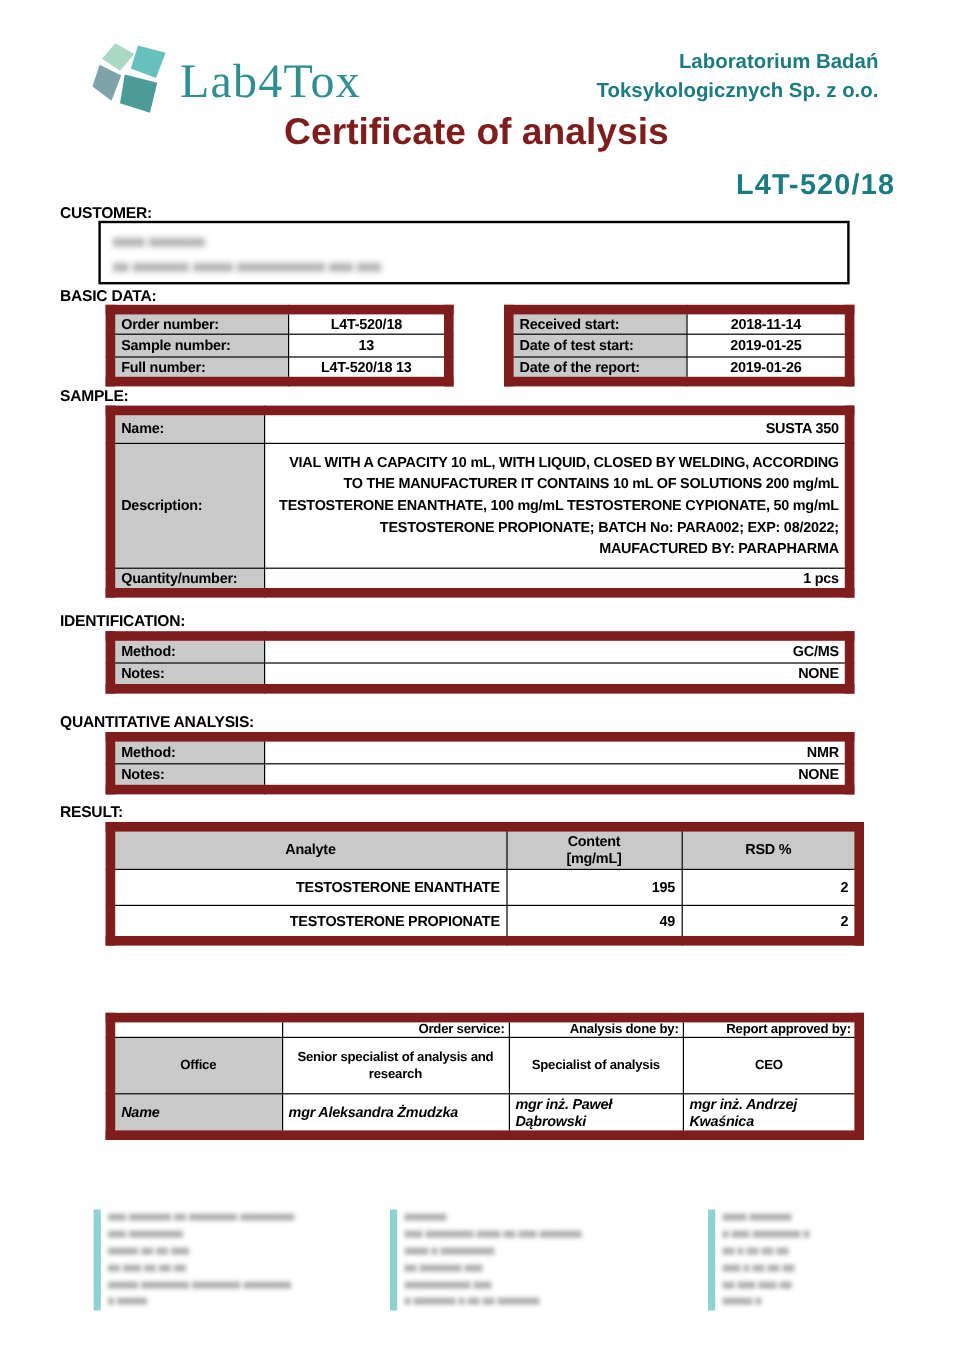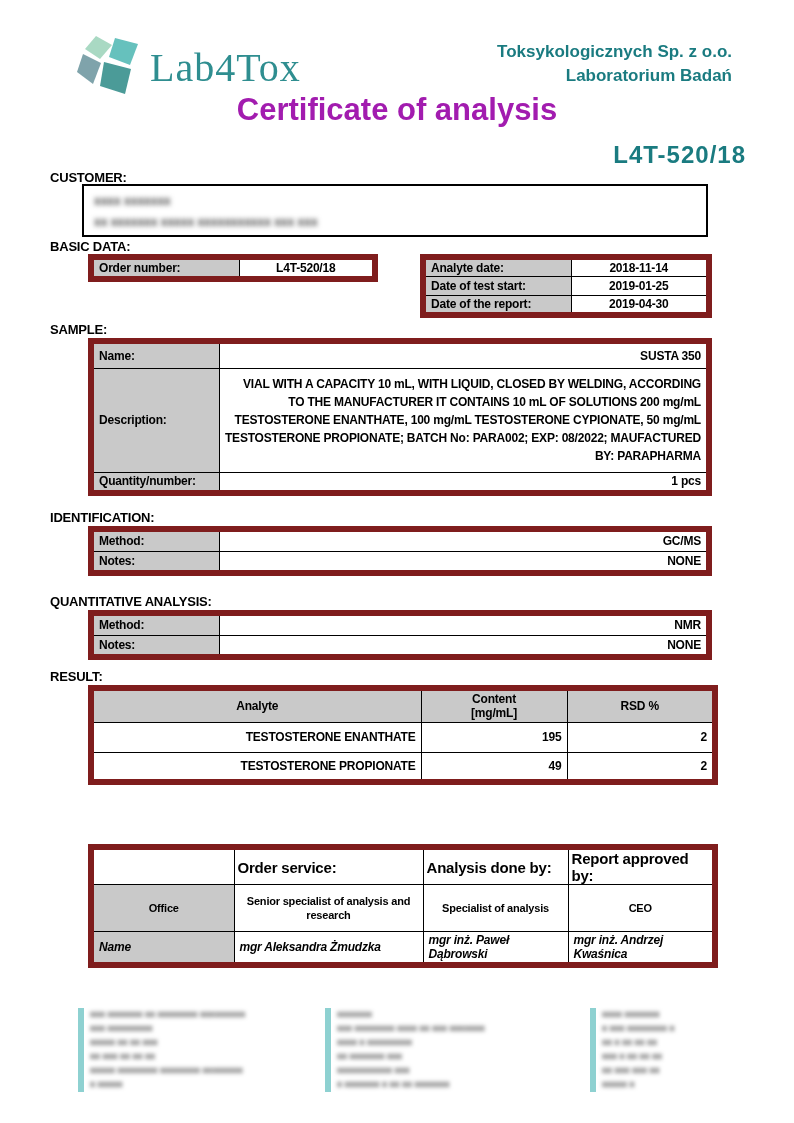--- a/index.html
+++ b/index.html
@@ -25,21 +25,21 @@
     margin-left: 2px;
     letter-spacing: 1px;
   }
   .company {
     position: absolute; top: 40px; right: 62px;
     text-align: right; font-size: 17px; font-weight: bold;
     color: #1a7b80; line-height: 1.4;
   }
   .title {
     position: absolute; top: 92px; left: 0; width: 100%;
-    text-align: center; font-size: 31px; font-weight: bold; color: #a21caf;
+    text-align: center; font-size: 31px; font-weight: bold; color: #7f1d1d;
   }
   .docnum {
     position: absolute; top: 141px; right: 48px;
     font-size: 24px; font-weight: bold; color: #1a7b80; letter-spacing: 1px;
   }
 
   
   .sec-label {
     position: absolute; left: 50px;
     font-size: 13px; font-weight: bold; letter-spacing: -0.2px;
@@ -47,21 +47,21 @@
 
   
   .customer-box {
     position: absolute; left: 82px; top: 184px; width: 626px; height: 53px;
     border: 2px solid #000; padding: 5px 10px;
   }
   .redacted { filter: blur(2.5px); font-size: 12px; font-weight: bold; color: #444; line-height: 1.75; }
 
   
   table { border-collapse: collapse; table-layout: fixed; }
-  .doc-table { position: absolute; border: 6px solid #7f1d1d; }
+  .doc-table { position: absolute; border: 8px solid #7f1d1d; }
   .doc-table td, .doc-table th {
     border: 1px solid #000;
     font-size: 12px; font-weight: bold; letter-spacing: -0.2px;
     padding: 1px 5px; vertical-align: middle;
   }
   .gray { background: #c9c9c9; }
   .c { text-align: center; }
   .l { text-align: right; }
 
   .basic-left  { left: 88px;  top: 254px; width: 290px; }
@@ -83,21 +83,21 @@
   .id-table .lab, .quant-table .lab { width: 128px; }
 
   .result-table { left: 88px; top: 685px; width: 624px; }
   .result-table th { height: 32px; text-align: center; white-space: pre-line; line-height: 1.2; }
   .result-table td { height: 30px; text-align: right; }
   .col-analyte { width: 330px; }
   .col-content { width: 146px; }
   .col-rsd { width: 148px; }
 
   .sig-table { left: 88px; top: 844px; width: 624px; }
-  .sig-table .hrow td { height: 13px; font-size: 15px; text-align: left; padding: 0 3px; margin-top: 12px; }
+  .sig-table .hrow td { height: 13px; font-size: 11px; text-align: right; padding: 0 3px; margin-top: 12px; }
   .sig-table .orow td { height: 47px; font-size: 11px; text-align: center; line-height: 1.3; }
   .sig-table .nrow td { height: 19px; font-size: 12px; text-align: left; font-style: italic; }
   .sig-table .lab { width: 143px; text-align: left; font-style: normal; font-size: 12px; }
   .sig-c1 { width: 189px; }
   .sig-c2 { width: 145px; }
   .sig-c3 { width: 147px; }
 
   
   .footer-block {
     position: absolute; top: 1008px;
@@ -119,55 +119,63 @@
         <polygon points="22,4 38,13 26,27 11,17" fill="#a9d9c3"></polygon>
         <polygon points="41,6 64,12 56,33 35,25" fill="#66c1bd"></polygon>
         <polygon points="9,22 27,31 19,52 3,40" fill="#7fa3ab"></polygon>
         <polygon points="30,30 57,37 51,62 26,54" fill="#4b9b98"></polygon>
       </svg>
     </span>
     <span class="logo-text">Lab4Tox</span>
   </div>
 
   <div class="company">
+    <div>Laboratorium Badań</div>
     <div>Toksykologicznych Sp. z o.o.</div>
-    <div>Laboratorium Badań</div>
   </div>
 
   <div class="title">Certificate of analysis</div>
   <div class="docnum">L4T-520/18</div>
 
   <div class="sec-label" style="top:170px">CUSTOMER:</div>
   <div class="customer-box">
     <div class="redacted">xxxx xxxxxxx</div>
     <div class="redacted">xx xxxxxxx xxxxx xxxxxxxxxxx xxx xxx</div>
   </div>
 
   <div class="sec-label" style="top:239px">BASIC DATA:</div>
   <table class="doc-table basic-left">
     <tbody>
         <tr>
       <td class="gray lab">Order number:</td>
       <td class="c">L4T-520/18</td>
     </tr>
+    <tr>
+      <td class="gray lab">Sample number:</td>
+      <td class="c">13</td>
+    </tr>
+    <tr>
+      <td class="gray lab">Full number:</td>
+      <td class="c">L4T-520/18 13</td>
+    </tr>
   </tbody>
     </table>
   <table class="doc-table basic-right">
     <tbody>
         <tr>
-      <td class="gray lab">Analyte date:</td>
+      <td class="gray lab">Received start:</td>
       <td class="c">2018-11-14</td>
     </tr>
     <tr>
       <td class="gray lab">Date of test start:</td>
       <td class="c">2019-01-25</td>
     </tr>
     <tr>
       <td class="gray lab">Date of the report:</td>
-      <td class="c">2019-04-30</td>
+      <td class="c">2019-01-26</td>
     </tr>
   </tbody>
     </table>
 
   <div class="sec-label" style="top:322px">SAMPLE:</div>
   <table class="doc-table sample-table">
     <tbody>
         <tr class="row-name">
       <td class="gray lab">Name:</td>
       <td class="l">SUSTA 350</td>

